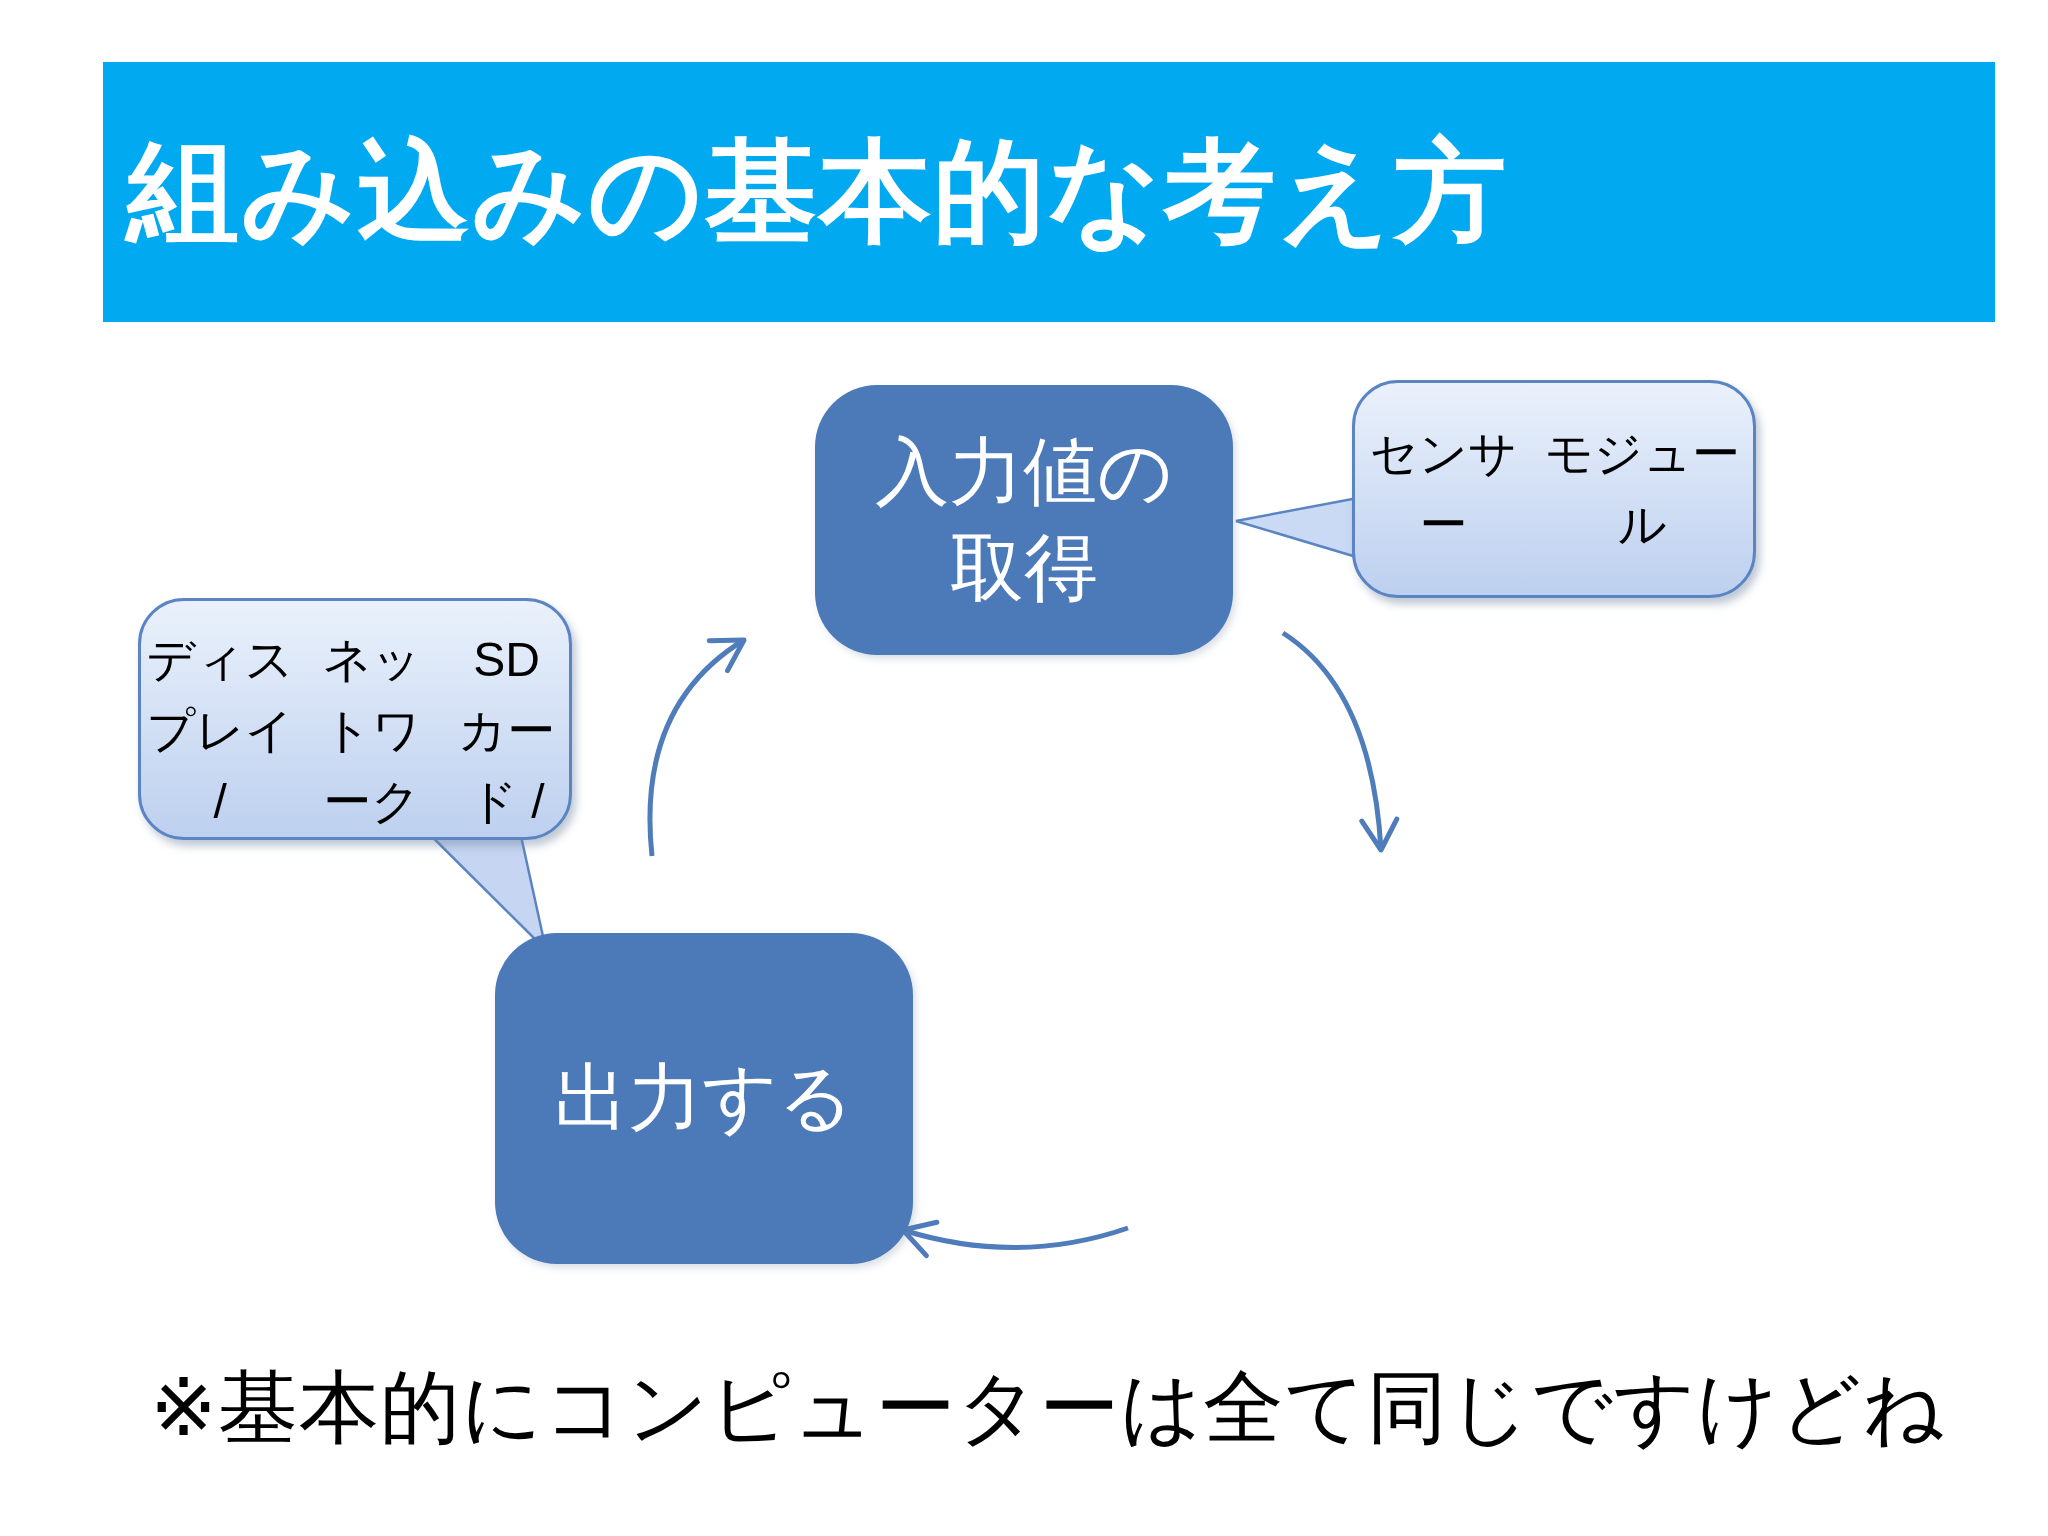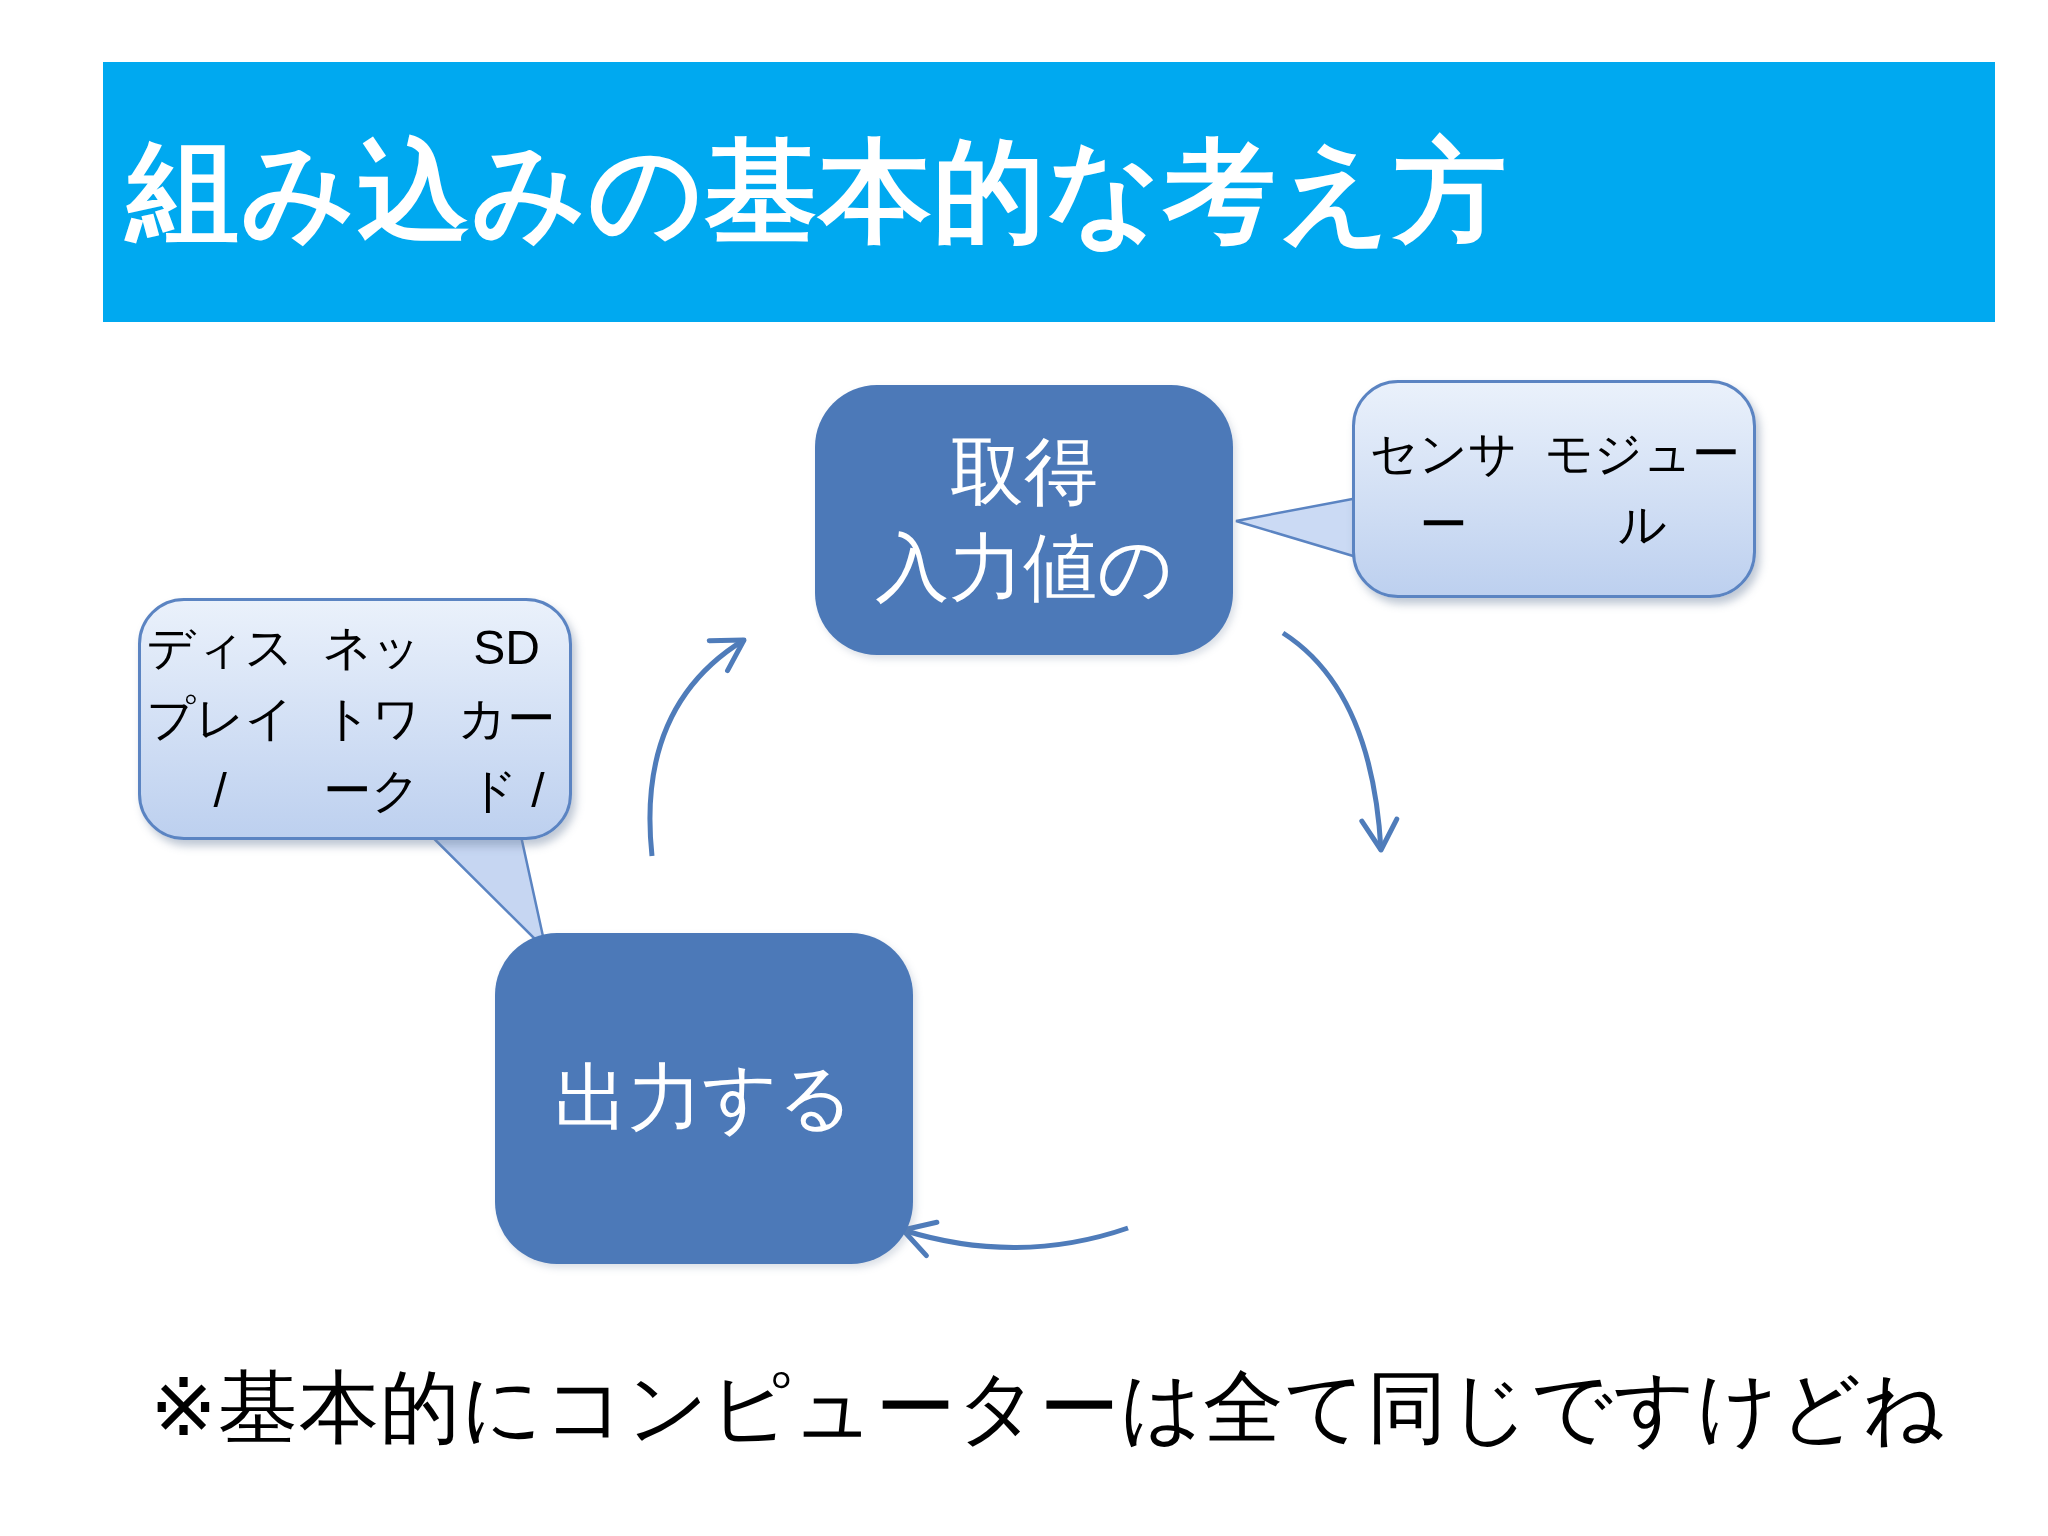--- a/index.html
+++ b/index.html
@@ -43,21 +43,21 @@
     background:linear-gradient(#EAF1FB,#BDD0EF);
     border:3px solid #5B84C2;
     border-radius:46px;
     display:flex; justify-content:center; align-items:center;
     color:#000000; font-size:48px; line-height:1.48; font-weight:400;
     box-shadow:4px 6px 9px rgba(110,130,160,0.45);
     text-align:center;
   }
   .callout span{ display:block; }
   .callout-sensor { left:1352px; top:380px; width:398px; height:212px; }
-  .callout-periph { left:138px;  top:598px; width:428px; height:236px; }
+  .callout-periph { left:138px;  top:598px; width:428px; height:236px;align-items:flex-end; }
 
   .pill{
     position:absolute; z-index:2;
     left:853px; top:755px; width:350px; height:128px;
     background:linear-gradient(#EDF3FC,#BDD0EF);
     border:3px solid #5B84C2;
     border-radius:64px;
     display:flex; justify-content:center; align-items:center;
     color:#000000; font-size:54px; font-weight:400;
     box-shadow:3px 5px 8px rgba(110,130,160,0.45);
@@ -88,22 +88,22 @@
     <path d="M 652 856 Q 636 706 744 640" fill="none" stroke="#4F7CBA" stroke-width="5" marker-end="url(#arrowhead)"></path>
     <path d="M 1283 633 Q 1372 690 1381 850" fill="none" stroke="#4F7CBA" stroke-width="5" marker-end="url(#arrowhead)"></path>
     <path d="M 1128 1228 Q 1018 1266 903 1230" fill="none" stroke="#4F7CBA" stroke-width="5" marker-end="url(#arrowhead)"></path>
   </svg>
 
   <header class="titlebar">
     <h1>組み込みの基本的な考え方</h1>
   </header>
 
   <div class="node node-input">
+    <span>入力値の</span>
     <span>取得</span>
-    <span>入力値の</span>
   </div>
 
 
   <div class="node node-output">
     <span>出力する</span>
   </div>
 
   <div class="callout callout-sensor">
     <span>センサー</span>
     <span>モジュール</span>

